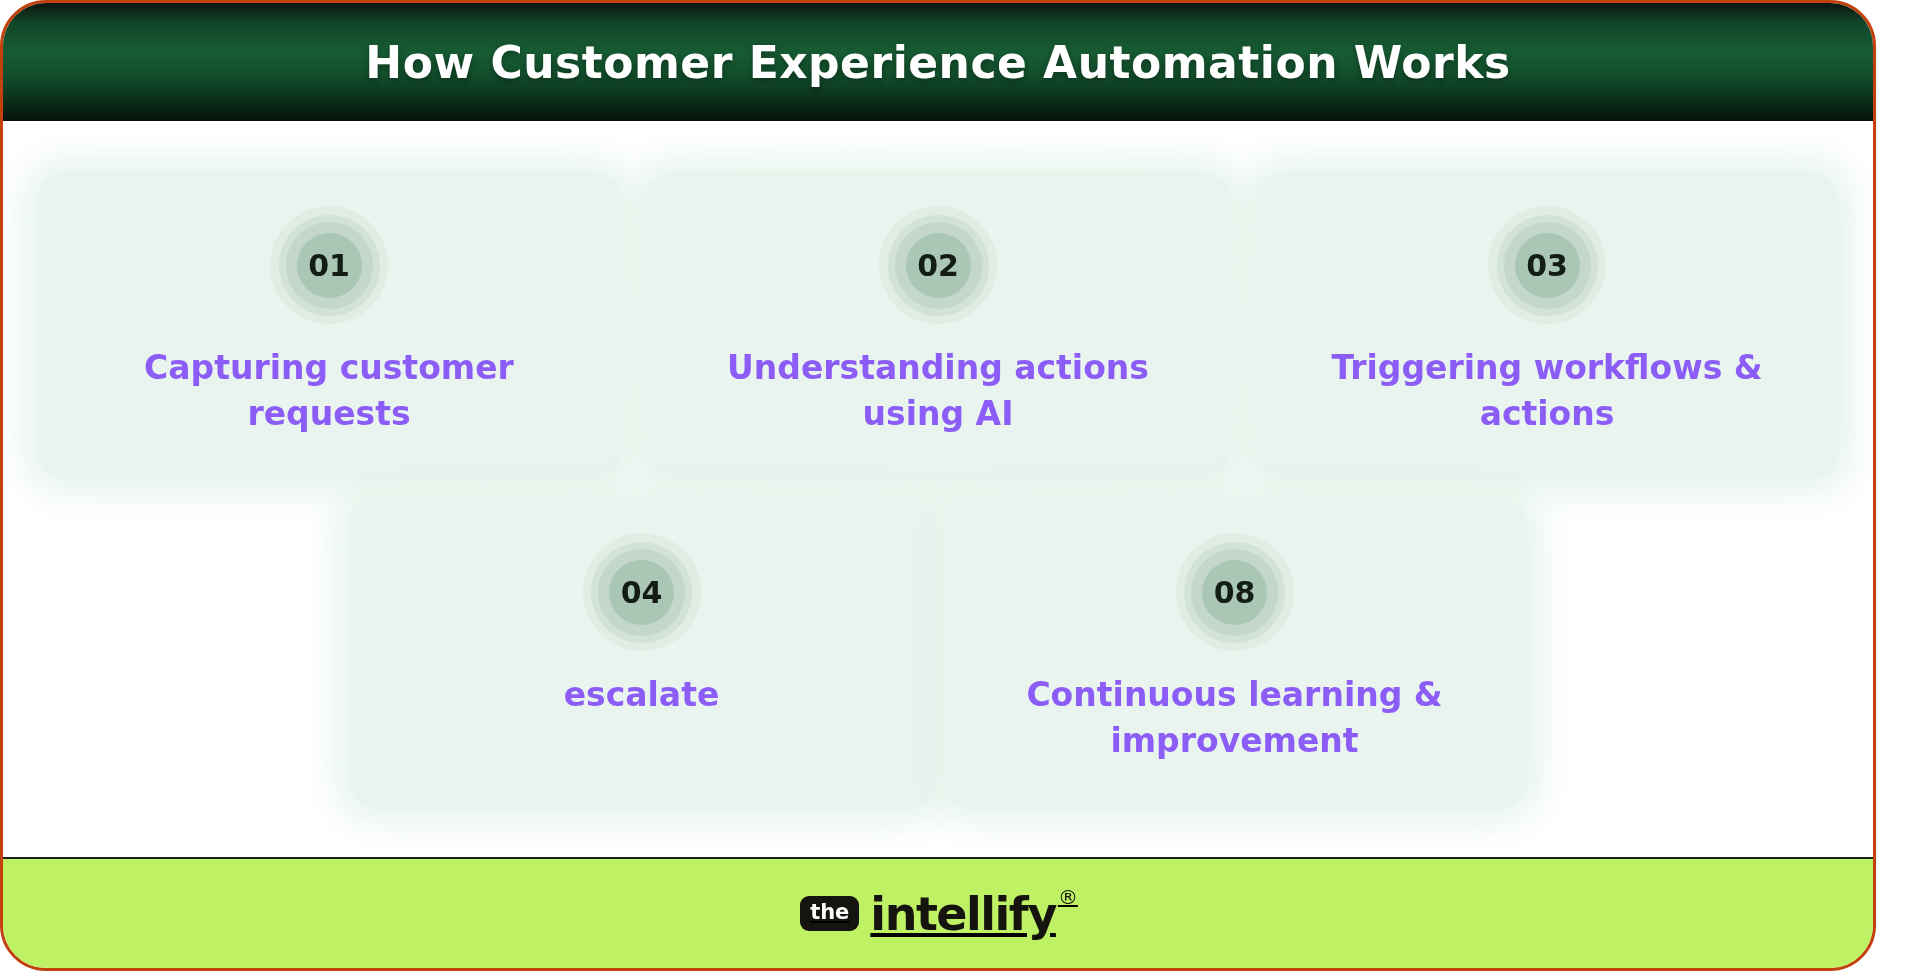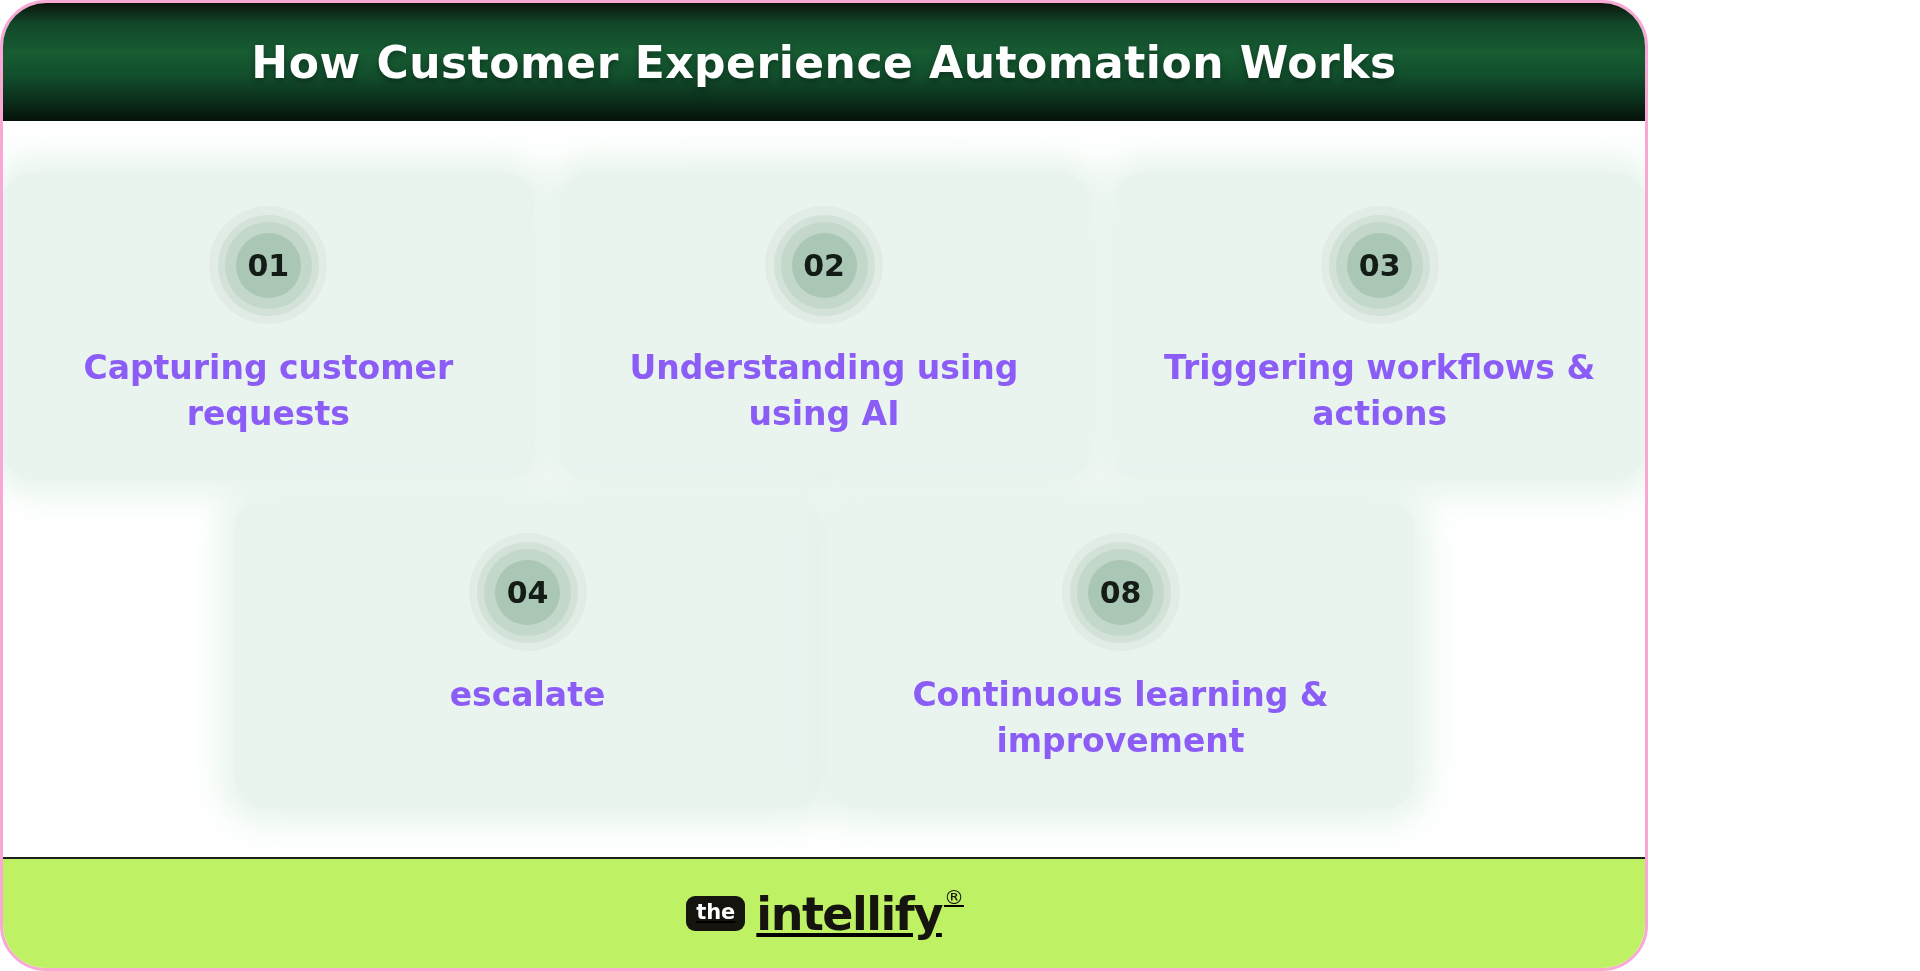--- a/index.html
+++ b/index.html
@@ -1,22 +1,22 @@
 <!DOCTYPE html>
 <html><head>
 <meta charset="utf-8">
 <style>
   * { box-sizing: border-box; }
   html, body { margin: 0; padding: 0; background: #ffffff; }
   body { font-family: "DejaVu Sans", "Liberation Sans", sans-serif; }
 
   .canvas {
-    width: 1648px;
+    width: 1876px;
     height: 971px;
-    border: 3px solid #f9a8d4;
+    border: 3px solid #c2410c;
     border-radius: 46px;
     overflow: hidden;
     background: #ffffff;
     display: flex;
     flex-direction: column;
   }
 
   
   .header {
     flex: 0 0 118px;
@@ -172,21 +172,21 @@
 
       <div class="card">
         <div class="badge">
           <div class="badge-l2">
             <div class="badge-l3">
               <div class="badge-core">02</div>
             </div>
           </div>
         </div>
         <div class="card-title">
-          <span>Understanding using</span>
+          <span>Understanding actions</span>
           <span>using AI</span>
         </div>
       </div>
 
       <div class="card">
         <div class="badge">
           <div class="badge-l2">
             <div class="badge-l3">
               <div class="badge-core">03</div>
             </div>

